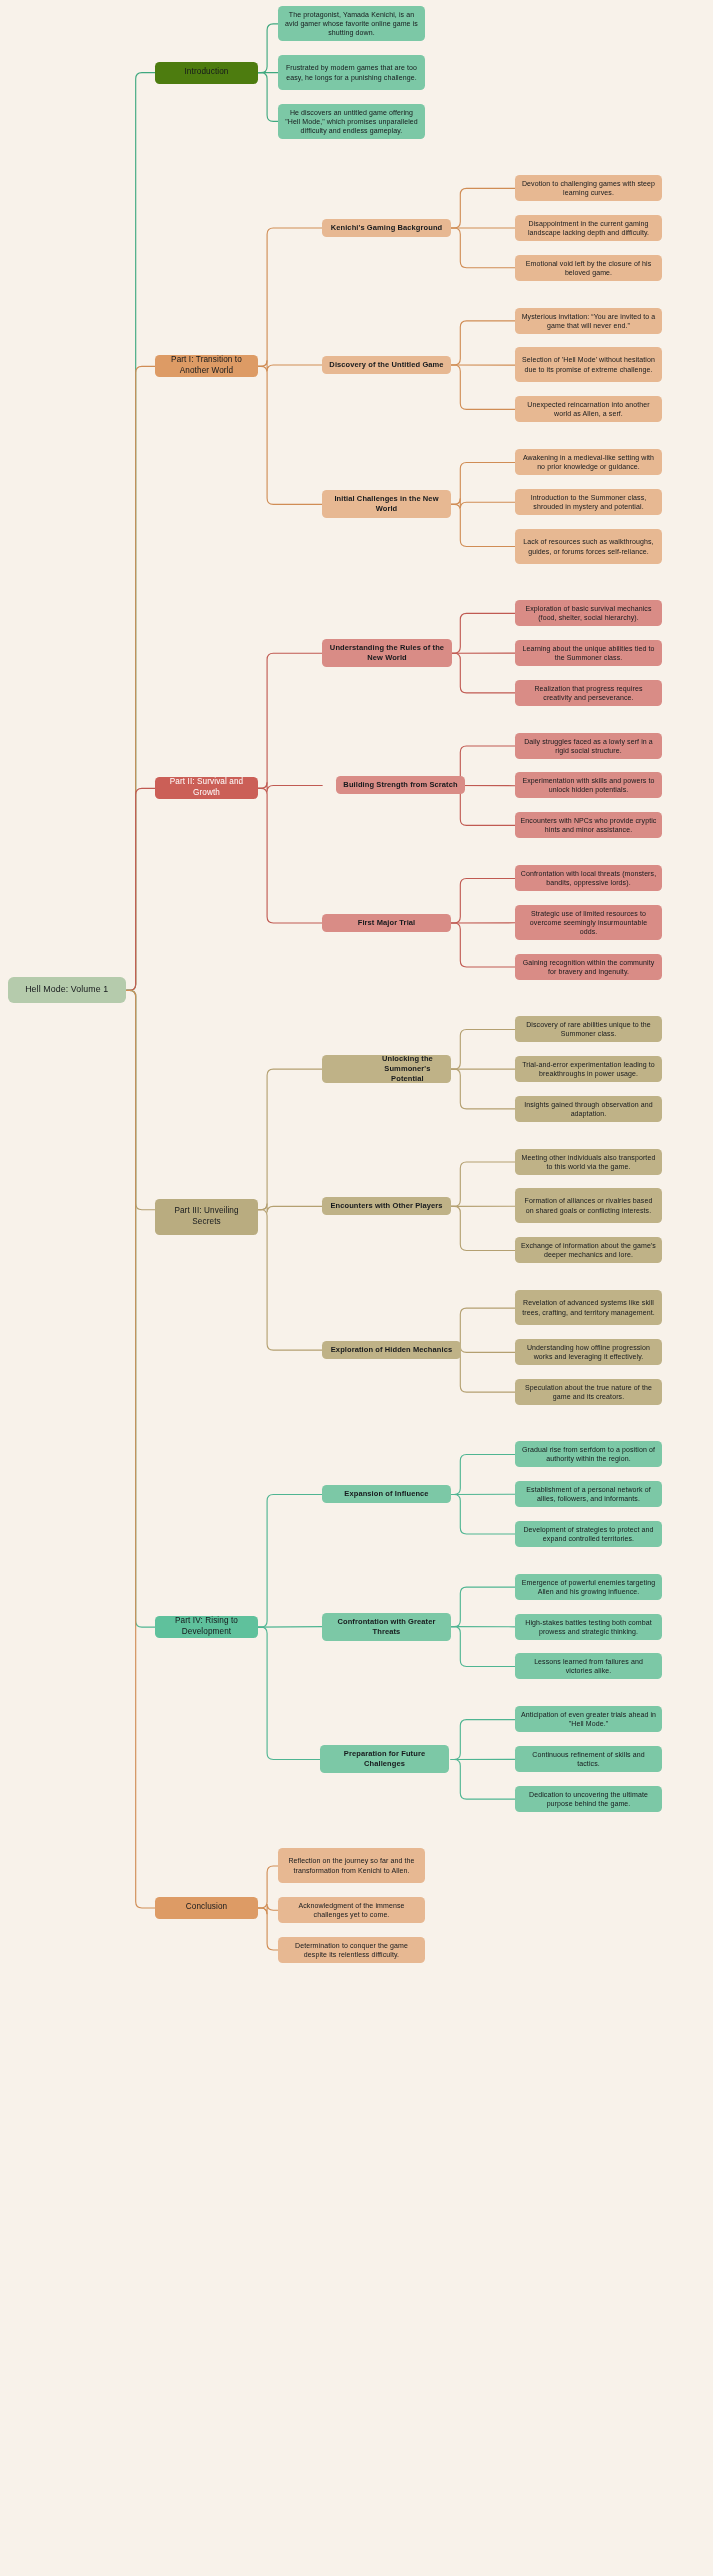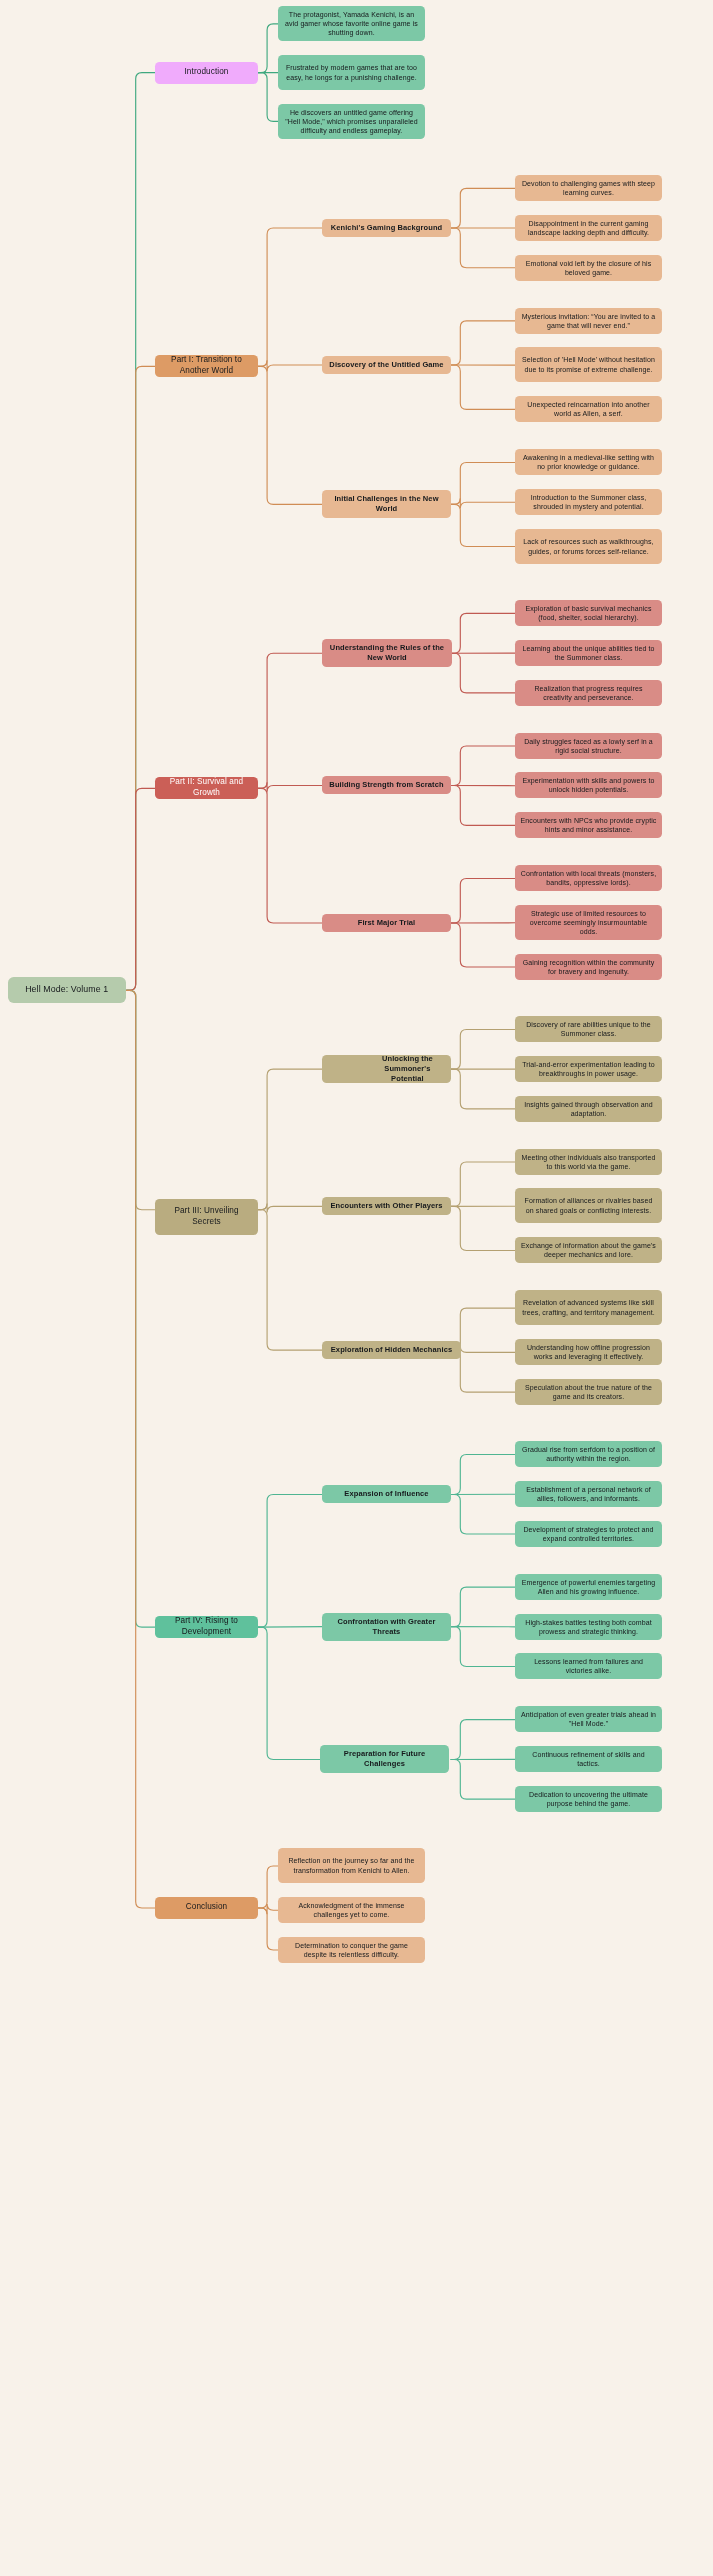--- a/index.html
+++ b/index.html
@@ -41,21 +41,21 @@
   .node.root{
     background:#B5CBAC;
     border-radius:5.7px;
     font-size:8.8px;
   }
   .node.branch{ font-size:8.2px; }
   .node.sub{ font-size:7.5px;font-weight:bold; }
   .node.leaf{ font-size:7px; }
 
   
-  .c-intro-br{background:#f0abfc;}
+  .c-intro-br{background:#4d7c0f;}
   .c-intro-lf{background:#7CC8A6;}
 
   .c-p1-br{background:#DD9B65;}
   .c-p1-sub{background:#E7B892;}
   .c-p1-lf{background:#E7B892;}
 
   .c-p2-br{background:#CB5F57;color:#ffffff;}
   .c-p2-sub{background:#D98C86;}
   .c-p2-lf{background:#D98C86;}
 
@@ -153,21 +153,21 @@
     <div class="node leaf c-p1-lf" style="left: 515px; top: 529px; width: 147px; min-height: 35px; height: 35px;">Lack of resources such as walkthroughs, guides, or forums forces self-reliance.</div>
     <div class="node sub c-p1-sub" style="left: 322px; top: 490px; width: 129px; min-height: 28px; height: 28px;">Initial Challenges in the New World</div>
     <div class="node branch c-p1-br" style="left: 155px; top: 355px; width: 103px; min-height: 21.6px; height: 21.6px;">Part I: Transition to Another World</div>
     <div class="node leaf c-p2-lf" style="left: 515px; top: 600px; width: 147px; min-height: 26px; height: 26px;">Exploration of basic survival mechanics (food, shelter, social hierarchy).</div>
     <div class="node leaf c-p2-lf" style="left: 515px; top: 640px; width: 147px; min-height: 26px; height: 26px;">Learning about the unique abilities tied to the Summoner class.</div>
     <div class="node leaf c-p2-lf" style="left: 515px; top: 680px; width: 147px; min-height: 26px; height: 26px;">Realization that progress requires creativity and perseverance.</div>
     <div class="node sub c-p2-sub" style="left: 322px; top: 639px; width: 130px; min-height: 28px; height: 28px;">Understanding the Rules of the New World</div>
     <div class="node leaf c-p2-lf" style="left: 515px; top: 733px; width: 147px; min-height: 26px; height: 26px;">Daily struggles faced as a lowly serf in a rigid social structure.</div>
     <div class="node leaf c-p2-lf" style="left: 515px; top: 772px; width: 147px; min-height: 26px; height: 26px;">Experimentation with skills and powers to unlock hidden potentials.</div>
     <div class="node leaf c-p2-lf" style="left: 515px; top: 812px; width: 147px; min-height: 26px; height: 26px;">Encounters with NPCs who provide cryptic hints and minor assistance.</div>
-    <div class="node sub c-p2-sub" style="left: 322px; top: 776px; width: 129px; min-height: 18px; height: 18px;">Building Strength from Scratch</div>
+    <div class="node sub c-p2-sub" style="left: 336px; top: 776px; width: 129px; min-height: 18px; height: 18px;">Building Strength from Scratch</div>
     <div class="node leaf c-p2-lf" style="left: 515px; top: 865px; width: 147px; min-height: 26px; height: 26px;">Confrontation with local threats (monsters, bandits, oppressive lords).</div>
     <div class="node leaf c-p2-lf" style="left: 515px; top: 905px; width: 147px; min-height: 35px; height: 35px;">Strategic use of limited resources to overcome seemingly insurmountable odds.</div>
     <div class="node leaf c-p2-lf" style="left: 515px; top: 954px; width: 147px; min-height: 26px; height: 26px;">Gaining recognition within the community for bravery and ingenuity.</div>
     <div class="node sub c-p2-sub" style="left: 322px; top: 914px; width: 129px; min-height: 18px; height: 18px;">First Major Trial</div>
     <div class="node branch c-p2-br" style="left: 155px; top: 777px; width: 103px; min-height: 21.6px; height: 21.6px;">Part II: Survival and Growth</div>
     <div class="node leaf c-p3-lf" style="left: 515px; top: 1016px; width: 147px; min-height: 26px; height: 26px;">Discovery of rare abilities unique to the Summoner class.</div>
     <div class="node leaf c-p3-lf" style="left: 515px; top: 1056px; width: 147px; min-height: 26px; height: 26px;">Trial-and-error experimentation leading to breakthroughs in power usage.</div>
     <div class="node leaf c-p3-lf" style="left: 515px; top: 1096px; width: 147px; min-height: 26px; height: 26px;">Insights gained through observation and adaptation.</div>
     <div class="node sub c-p3-sub" style="left: 322px; top: 1055px; width: 129px; min-height: 28px; height: 28px; padding-left: 47px;">Unlocking the Summoner's Potential</div>
     <div class="node leaf c-p3-lf" style="left: 515px; top: 1149px; width: 147px; min-height: 26px; height: 26px;">Meeting other individuals also transported to this world via the game.</div>

